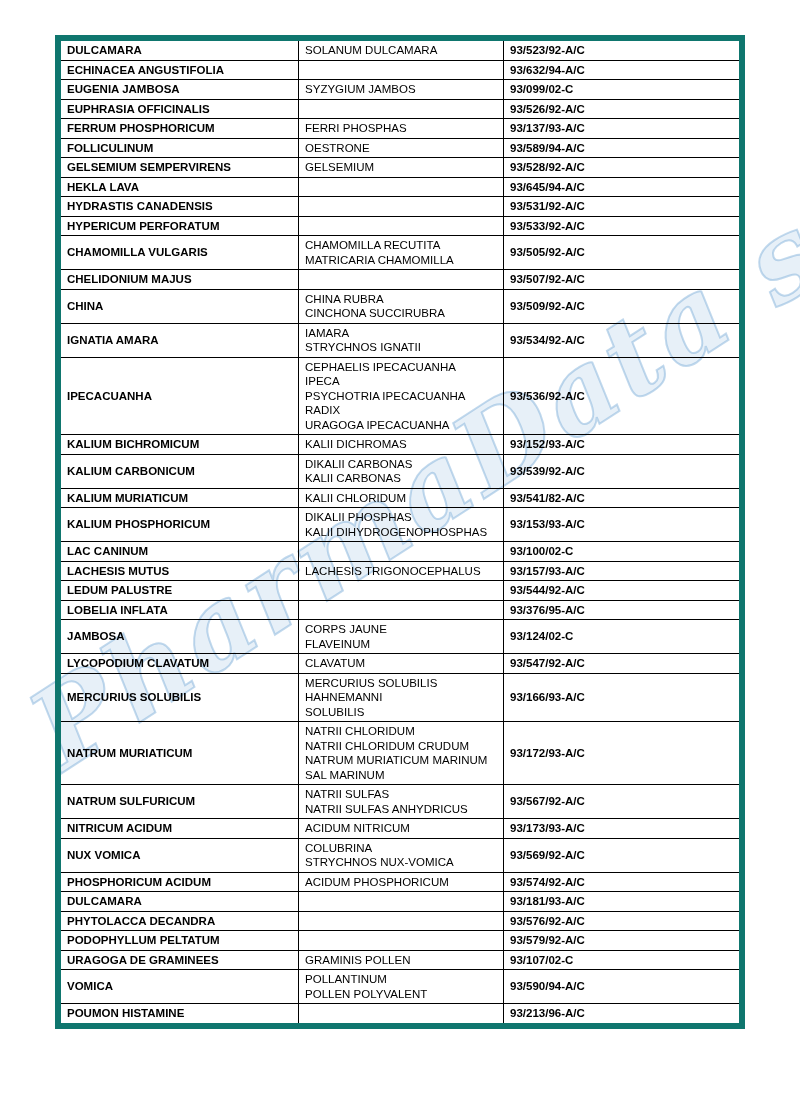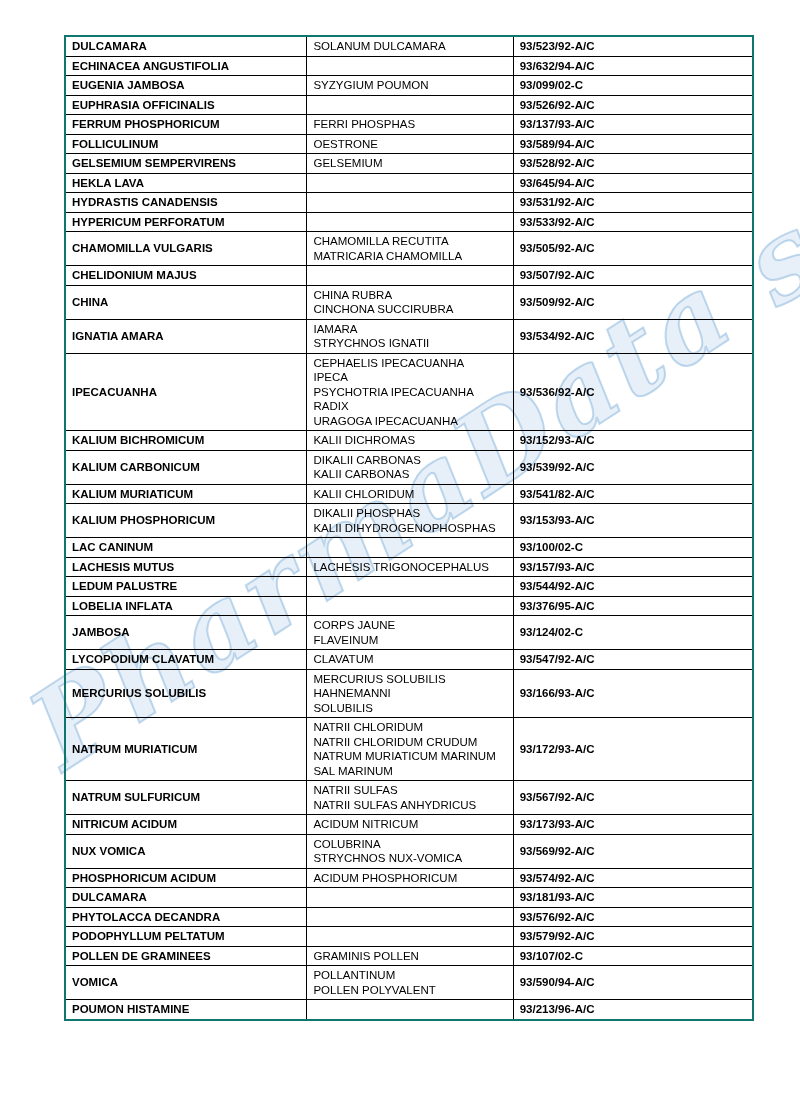--- a/index.html
+++ b/index.html
@@ -29,24 +29,24 @@
     letter-spacing: 4px;
     color: rgba(120, 170, 215, 0.18);
     -webkit-text-stroke: 2px rgba(120, 170, 215, 0.45);
     pointer-events: none;
     white-space: nowrap;
     z-index: 0;
   }
   table.reg-table {
     position: absolute;
     top: 35px;
-    left: 64px;
+    left: 55px;
     width: 690px;
     border-collapse: collapse;
-    border: 2px solid #0f766e;
+    border: 6px solid #0f766e;
     z-index: 1;
     background: transparent;
   }
   table.reg-table td {
     border: 1px solid #000;
     padding: 2px 6px;
     font-size: 11.5px;
     line-height: 14.5px;
     vertical-align: middle;
     color: #000;
@@ -76,21 +76,21 @@
         <td class="cell-syn">SOLANUM DULCAMARA</td>
         <td class="cell-code">93/523/92-A/C</td>
       </tr>
       <tr>
         <td class="cell-name">ECHINACEA ANGUSTIFOLIA</td>
         <td class="cell-syn"></td>
         <td class="cell-code">93/632/94-A/C</td>
       </tr>
       <tr>
         <td class="cell-name">EUGENIA JAMBOSA</td>
-        <td class="cell-syn">SYZYGIUM POUMON</td>
+        <td class="cell-syn">SYZYGIUM JAMBOS</td>
         <td class="cell-code">93/099/02-C</td>
       </tr>
       <tr>
         <td class="cell-name">EUPHRASIA OFFICINALIS</td>
         <td class="cell-syn"></td>
         <td class="cell-code">93/526/92-A/C</td>
       </tr>
       <tr>
         <td class="cell-name">FERRUM PHOSPHORICUM</td>
         <td class="cell-syn">FERRI PHOSPHAS</td>
@@ -252,21 +252,21 @@
         <td class="cell-name">PHYTOLACCA DECANDRA</td>
         <td class="cell-syn"></td>
         <td class="cell-code">93/576/92-A/C</td>
       </tr>
       <tr>
         <td class="cell-name">PODOPHYLLUM PELTATUM</td>
         <td class="cell-syn"></td>
         <td class="cell-code">93/579/92-A/C</td>
       </tr>
       <tr>
-        <td class="cell-name">POLLEN DE GRAMINEES</td>
+        <td class="cell-name">URAGOGA DE GRAMINEES</td>
         <td class="cell-syn">GRAMINIS POLLEN</td>
         <td class="cell-code">93/107/02-C</td>
       </tr>
       <tr>
         <td class="cell-name">VOMICA</td>
         <td class="cell-syn">POLLANTINUM
 POLLEN POLYVALENT</td>
         <td class="cell-code">93/590/94-A/C</td>
       </tr>
       <tr>

